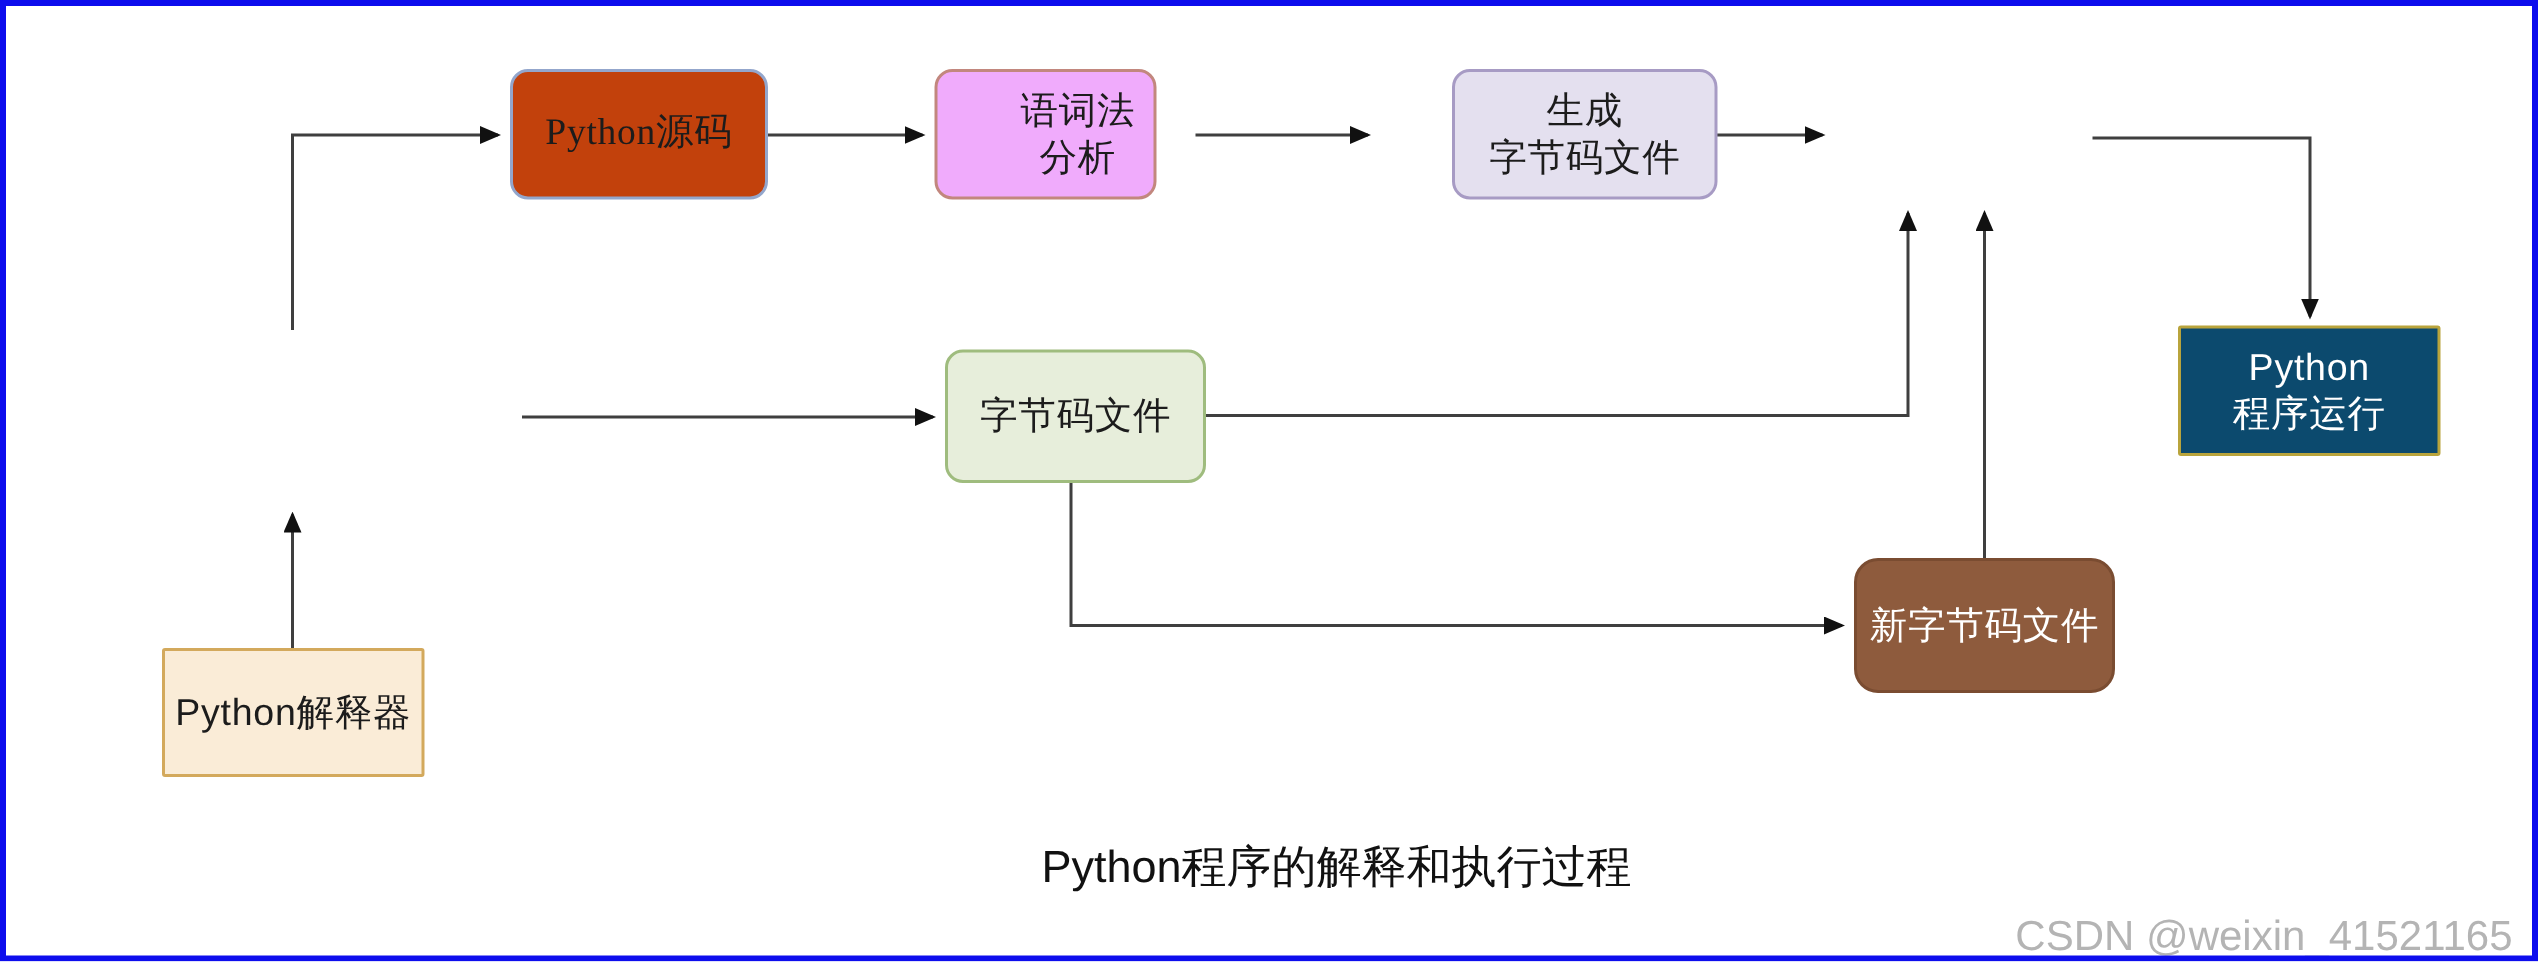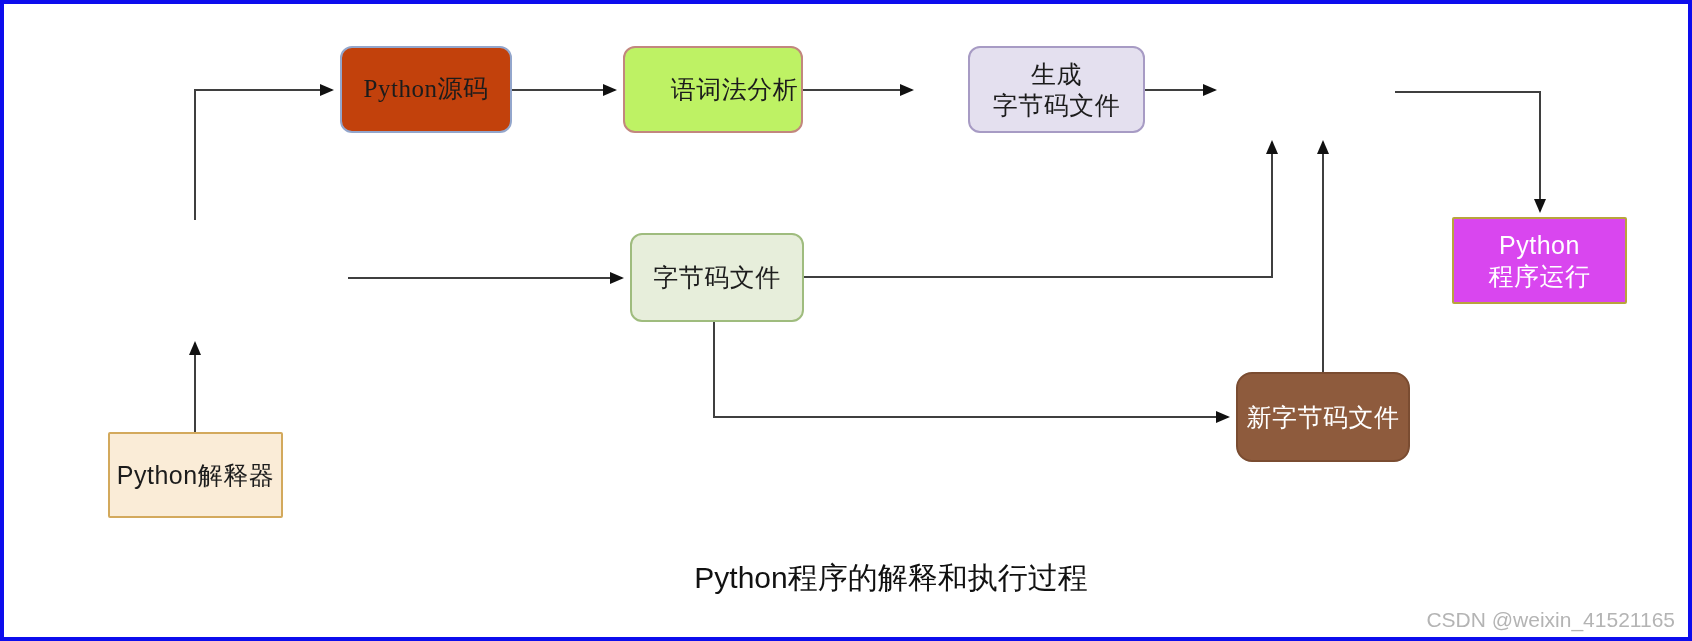--- a/index.html
+++ b/index.html
@@ -55,21 +55,21 @@
     text-align:center;
     font-size:30px;
     font-weight:500;
     color:#111111;
     transform:translateX(45px);
     z-index:2;
   }
   .watermark{
     position:absolute;
     right:17px;top:608px;
-    font-size:21px;
+    font-size:28px;
     color:#b4b4b4;
     z-index:2;
   }
 </style>
 </head>
 <body>
 
 <div class="canvas">
 
   <svg class="edges" width="1692" height="641" viewBox="0 0 1692 641">
@@ -89,31 +89,31 @@
       <path d="M714 322 V417 H1228" marker-end="url(#arrow)"></path>
       <path d="M1323 372 V142" marker-end="url(#arrow)"></path>
       <path d="M195 432 V343" marker-end="url(#arrow)"></path>
     </g>
   </svg>
 
   <div class="node rounded" style="left: 340px; top: 46px; width: 172px; height: 87px; background-color: #c2410c; border-color: rgb(147, 166, 204); font-family: Liberation Serif, serif;">
     <span class="label" style="color: rgb(28, 28, 28);">Python源码</span>
   </div>
 
-  <div class="node rounded" style="left: 623px; top: 46px; width: 180px; height: 87px; background-color: #bef264; border-color: rgb(194, 135, 126); padding-left: 43px;">
+  <div class="node rounded" style="left: 623px; top: 46px; width: 148px; height: 87px; background-color: #f0abfc; border-color: rgb(194, 135, 126); padding-left: 43px;">
     <span class="label" style="color: rgb(28, 28, 28);">语词法分析</span>
   </div>
 
   <div class="node rounded" style="left: 920px; top: 46px; width: 177px; height: 87px; background-color: rgb(228, 224, 239); border-color: rgb(167, 155, 196); margin-left: 48px;">
     <span class="label" style="color: rgb(28, 28, 28);">生成
 字节码文件</span>
   </div>
 
 
-  <div class="node sharp" style="left: 1452px; top: 217px; width: 175px; height: 87px; background-color: #d946ef; border-color: rgb(185, 164, 60);">
+  <div class="node sharp" style="left: 1452px; top: 217px; width: 175px; height: 87px; background-color: #0c4a6e; border-color: rgb(185, 164, 60);">
     <span class="label" style="color: rgb(255, 255, 255);">Python
 程序运行</span>
   </div>
 
 
   <div class="node rounded" style="left: 630px; top: 233px; width: 174px; height: 89px; background-color: rgb(231, 238, 219); border-color: rgb(159, 188, 126);">
     <span class="label" style="color: rgb(28, 28, 28);">字节码文件</span>
   </div>
 
   <div class="node sharp" style="left: 108px; top: 432px; width: 175px; height: 86px; background-color: rgb(250, 236, 215); border-color: rgb(211, 169, 92);">

